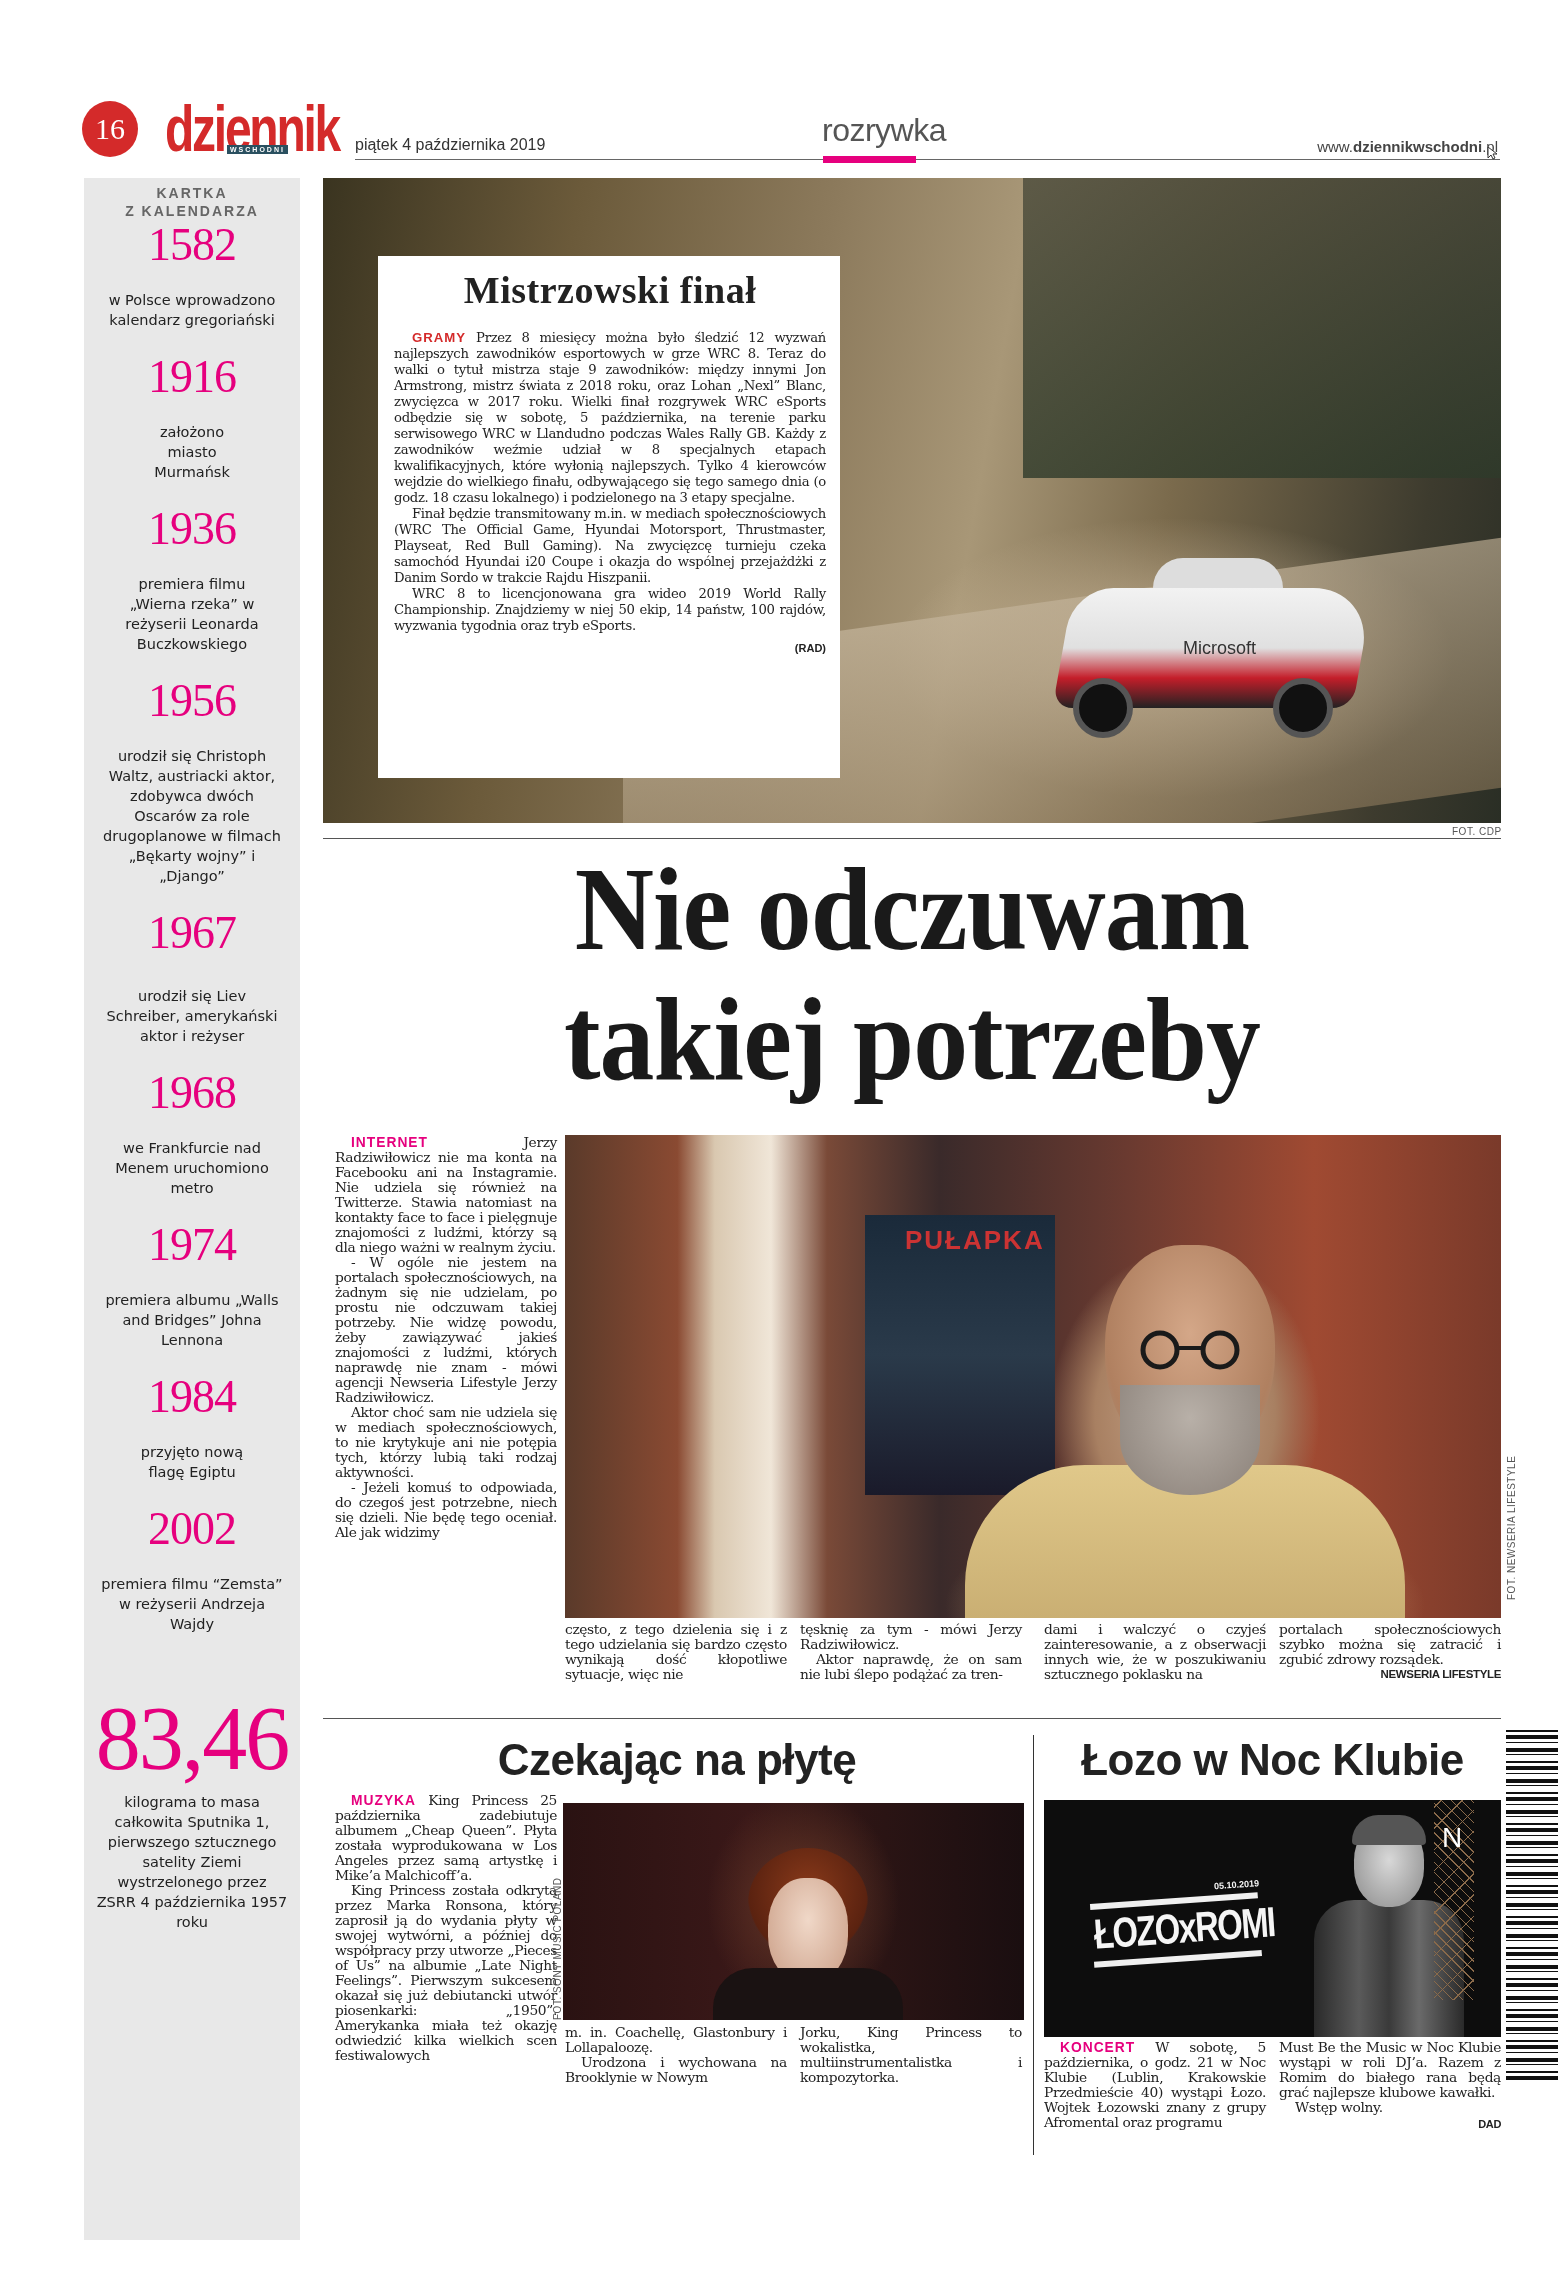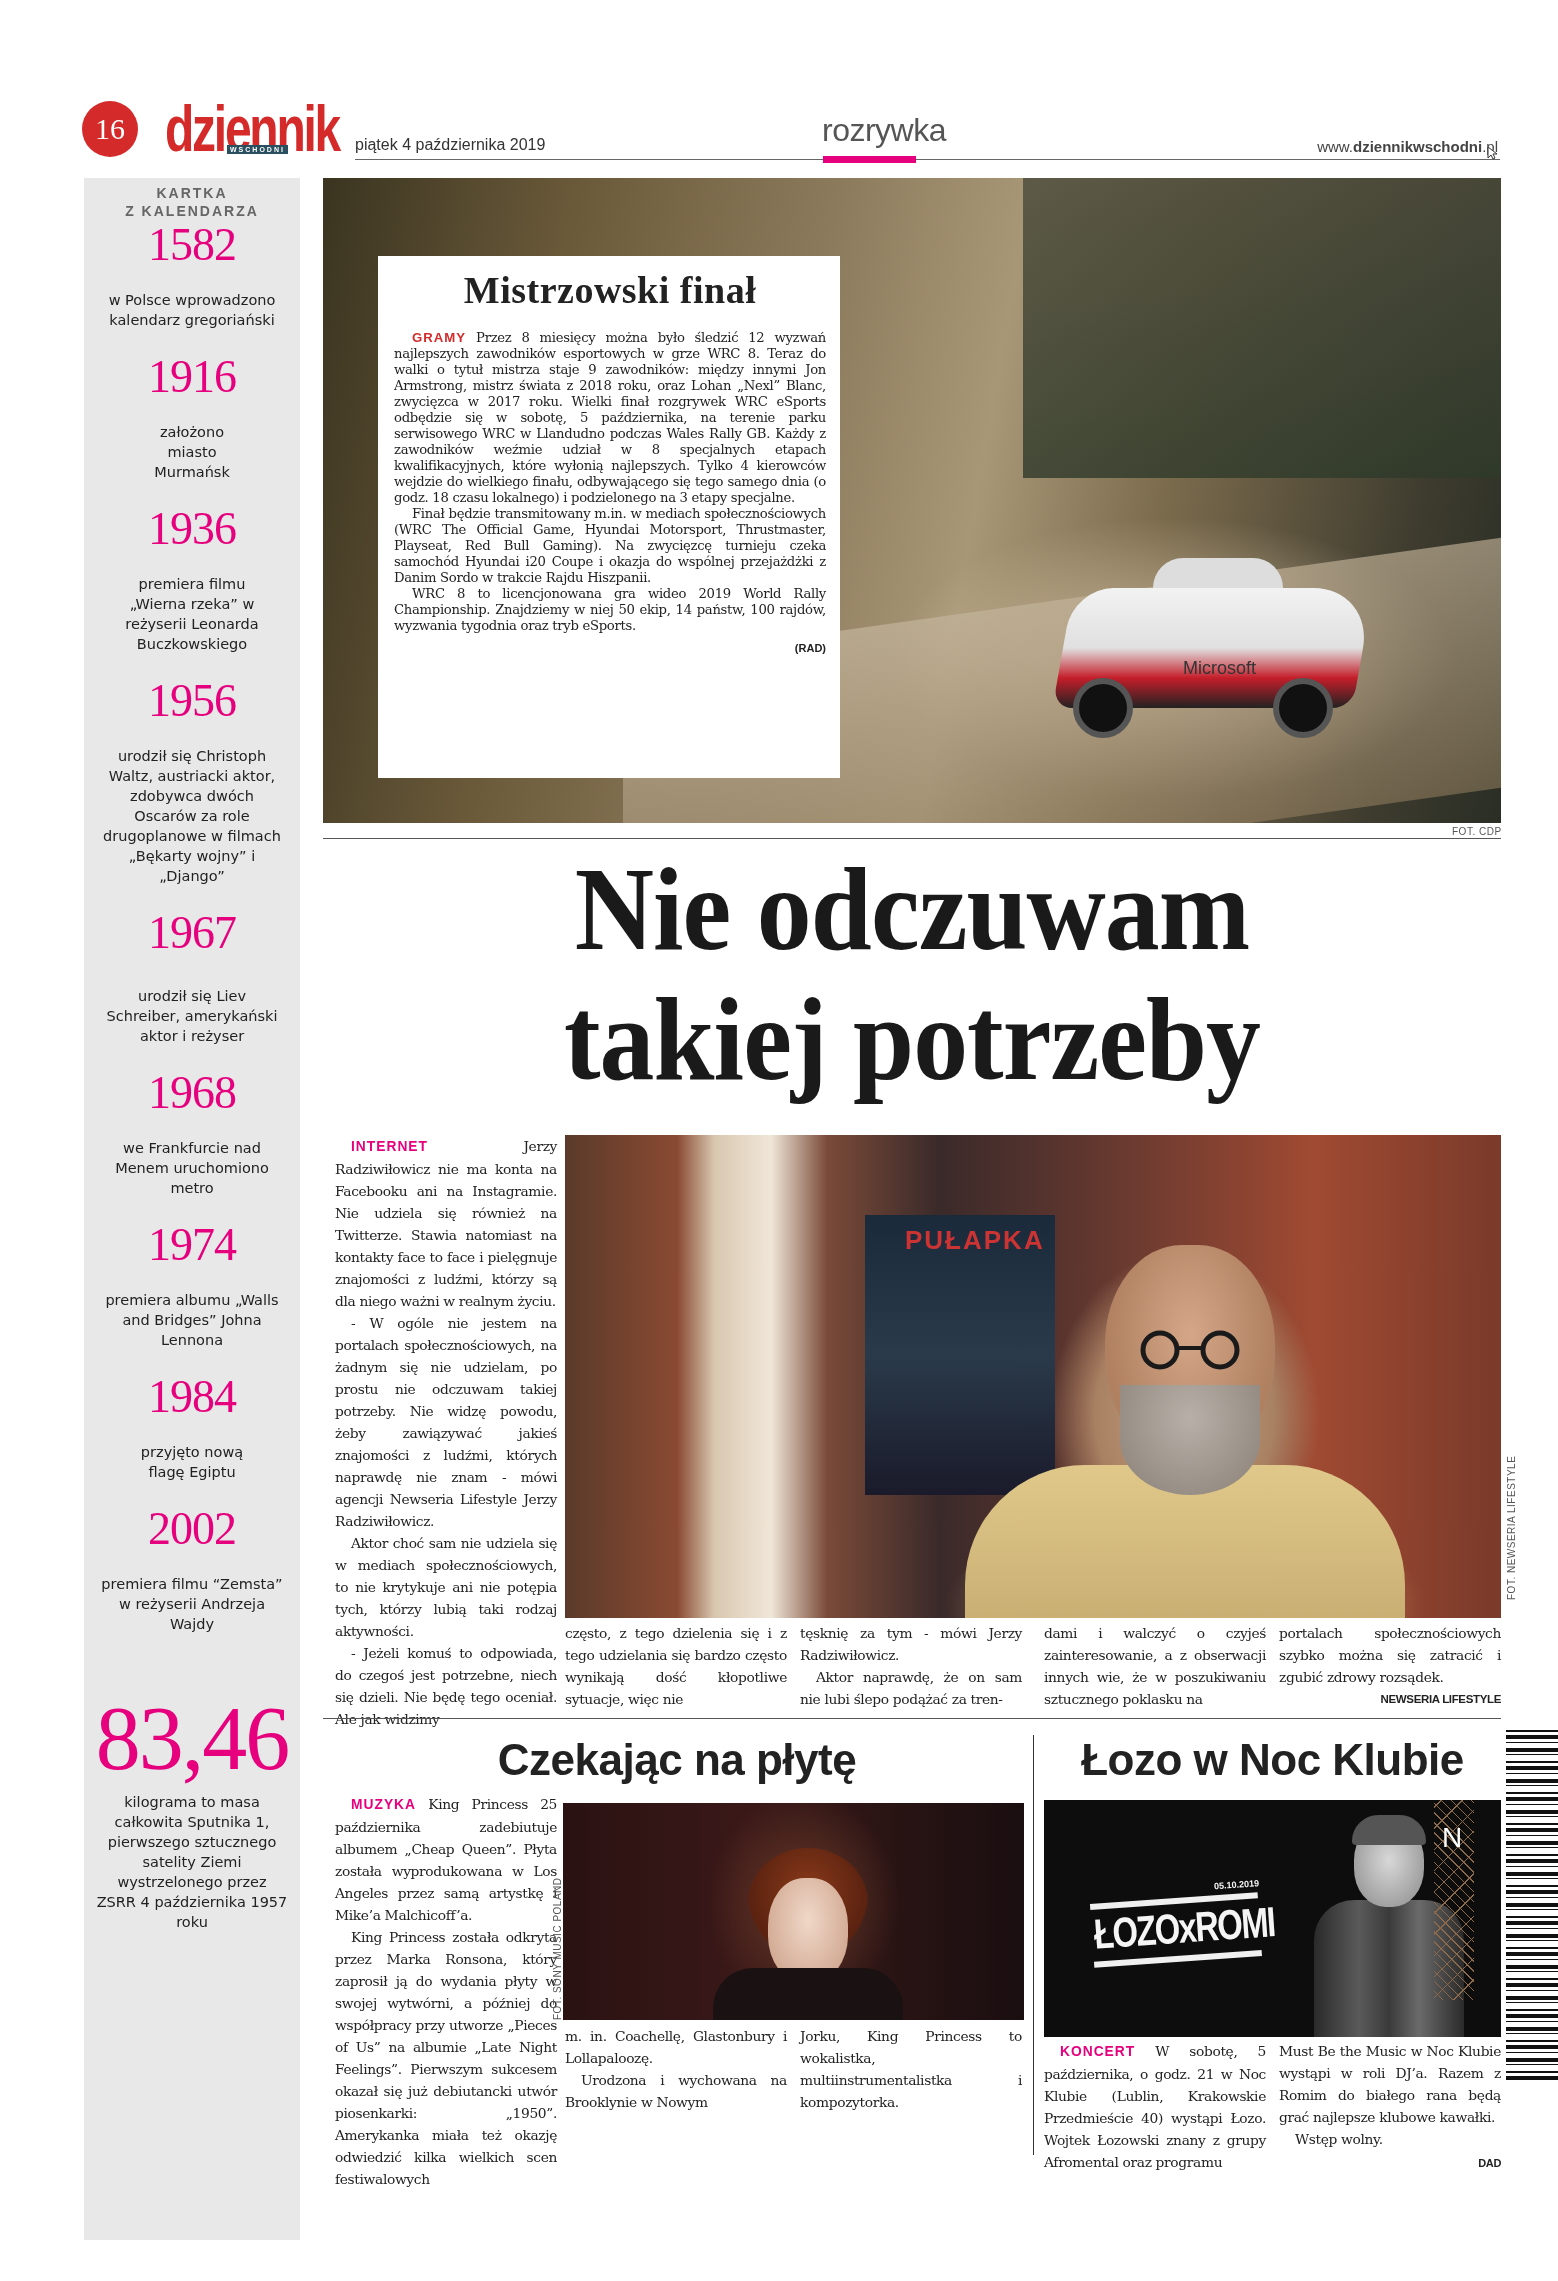--- a/index.html
+++ b/index.html
@@ -31,38 +31,38 @@
   .top-photo { position: absolute; left: 323px; top: 178px; width: 1178px; height: 645px; overflow: hidden;
     background:
       radial-gradient(ellipse 400px 200px at 850px 480px, rgba(220,200,170,0.8), transparent 70%),
       linear-gradient(100deg, #3a3420 0%, #6b5a3a 20%, #8c7a5c 40%, #a89777 55%, #7a6a4c 70%, #3d3b2e 90%, #2a2e25 100%); }
   .top-photo .road { position: absolute; left: 300px; top: 420px; width: 900px; height: 250px; background: linear-gradient(175deg, rgba(200,185,160,0.7), rgba(140,120,90,0.6)); transform: skewY(-8deg); }
   .top-photo .trees { position: absolute; left: 700px; top: 0; width: 478px; height: 300px; background: linear-gradient(180deg, #4a4a3a, #2e3a2a); opacity: 0.8; }
   .car { position: absolute; left: 720px; top: 370px; width: 330px; height: 200px; }
   .car-body { position: absolute; left: 20px; top: 40px; width: 300px; height: 120px; background: linear-gradient(180deg, #f2f2f2 0%, #e0e0e0 50%, #c41e2a 75%, #222 100%); border-radius: 40px 60px 20px 20px; transform: skewX(-10deg); }
   .car-roof { position: absolute; left: 110px; top: 10px; width: 130px; height: 60px; background: #ddd; border-radius: 30px 30px 5px 5px; }
   .car-wheel { position: absolute; width: 60px; height: 60px; border-radius: 50%; background: #111; border: 6px solid #555; top: 130px; }
-  .car-label { position: absolute; left: 140px; top: 110px; font-family: "Liberation Sans", sans-serif; font-size: 18px; color: #333; }
+  .car-label { position: absolute; left: 140px; top: 90px; font-family: "Liberation Sans", sans-serif; font-size: 18px; color: #333; }
   .photo-credit { position: absolute; font-family: "Liberation Sans", sans-serif; font-size: 10px; color: #555; letter-spacing: 0.5px; }
 
   
   .box { position: absolute; left: 378px; top: 256px; width: 462px; height: 522px; background: #fff; padding: 12px 14px 10px 16px; }
   .box h2 { font-family: "Liberation Serif", serif; font-weight: 700; font-size: 38px; text-align: center; color: #222; letter-spacing: 0.5px; line-height: 44px; margin-bottom: 18px; }
   .box p { font-family: "DejaVu Serif", serif; font-size: 13.2px; line-height: 16px; text-align: justify; color: #222; text-indent: 18px; letter-spacing: -0.3px; }
   .kicker-red { font-family: "Liberation Sans", sans-serif; font-weight: 700; color: #d42a2a; letter-spacing: 1px; }
   .kicker-pink { font-family: "Liberation Sans", sans-serif; font-weight: 700; color: #e6007e; letter-spacing: 1px; }
   .sig { font-family: "Liberation Sans", sans-serif; font-weight: 700; font-size: 11px; text-align: right; margin-top: 8px; color: #222; }
 
   .rule { position: absolute; height: 1px; background: #555; }
 
   
   .headline { position: absolute; left: 323px; top: 845px; width: 1178px; text-align: center; font-family: "Liberation Serif", serif; font-weight: 700; font-size: 118px; line-height: 130px; color: #1a1a1a; letter-spacing: -1px; transform: scaleX(0.93); }
 
   
-  .col { position: absolute; font-family: "DejaVu Serif", serif; font-size: 13.8px; line-height: 22px; text-align: justify; color: #222; letter-spacing: -0.35px; }
+  .col { position: absolute; font-family: "DejaVu Serif", serif; font-size: 13.8px; line-height: 15px; text-align: justify; color: #222; letter-spacing: -0.35px; }
   .col p { text-indent: 16px; }
   .col p.noind { text-indent: 0; }
 
   .portrait { position: absolute; left: 565px; top: 1135px; width: 936px; height: 483px; overflow: hidden;
     background:
       radial-gradient(ellipse 180px 220px at 620px 280px, #c9a68a 0%, #a88062 50%, transparent 75%),
       radial-gradient(ellipse 300px 120px at 620px 470px, #d9c08a, transparent 80%),
       linear-gradient(90deg, #5a3a2a 0%, #8a4a32 12%, #d9c8b0 16%, #f0e6d8 22%, #7a4a38 28%, #3a2a2a 40%, #6a3a30 60%, #a04a32 80%, #7a3a2a 100%); }
   .portrait .poster { position: absolute; left: 300px; top: 80px; width: 190px; height: 280px; background: linear-gradient(180deg, #1a2a3a, #2a3a4a 50%, #1a1a2a); }
   .portrait .poster span { position: absolute; left: 40px; top: 10px; font-family: "Liberation Sans", sans-serif; font-weight: 700; font-size: 26px; color: #c33; letter-spacing: 2px; }

